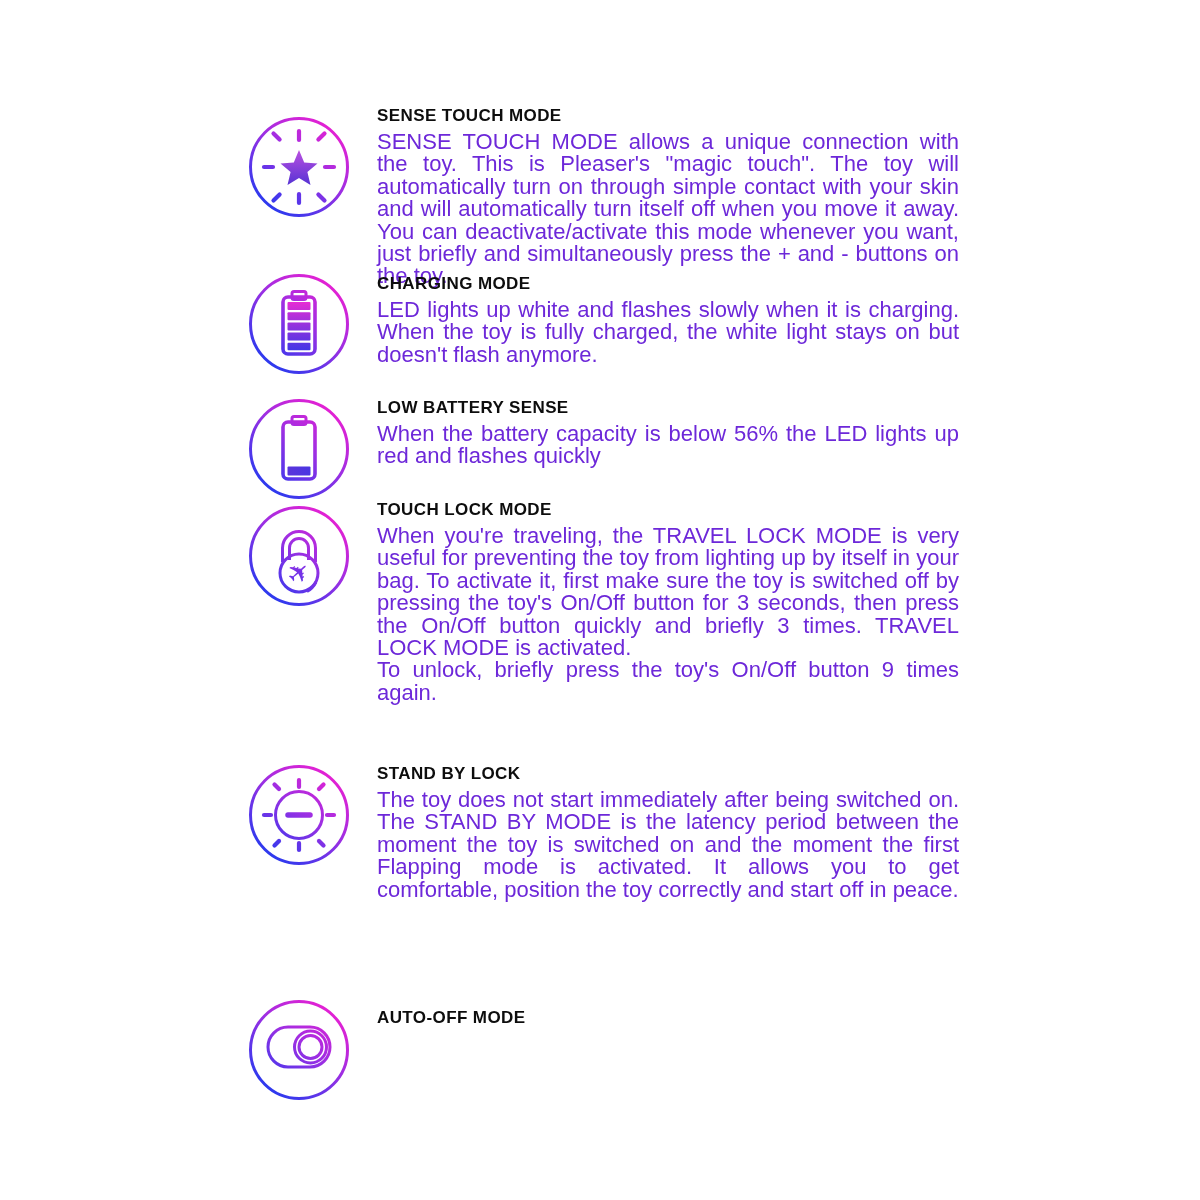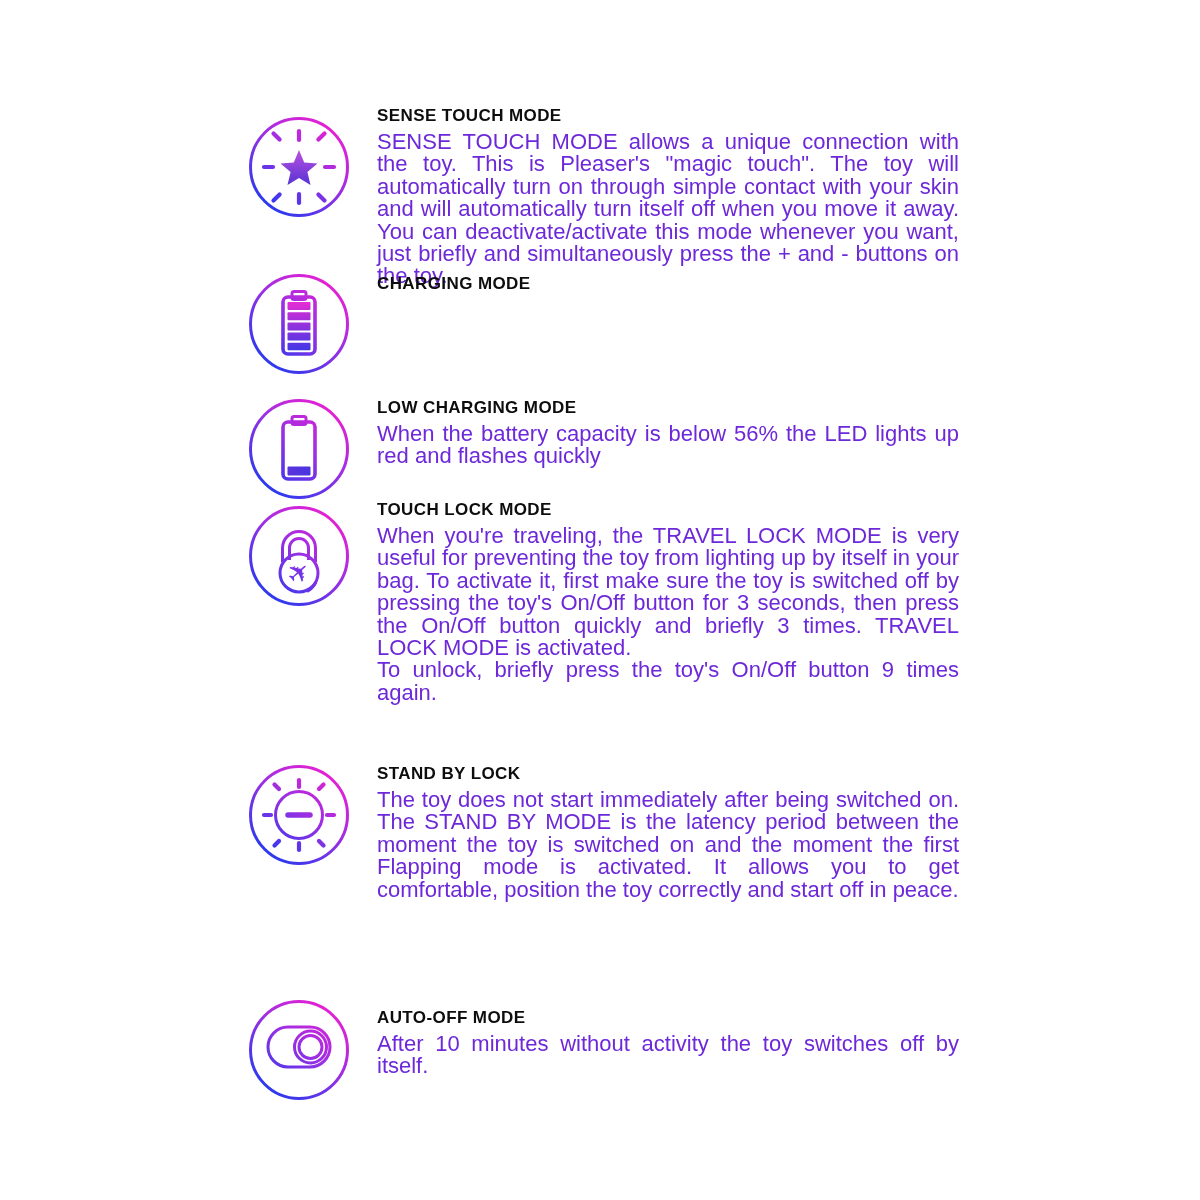--- a/index.html
+++ b/index.html
@@ -123,20 +123,21 @@
           <rect x="40.5" y="30" width="23" height="8" rx="1"></rect>
           <rect x="40.5" y="40.2" width="23" height="8" rx="1"></rect>
           <rect x="40.5" y="50.4" width="23" height="8" rx="1"></rect>
           <rect x="40.5" y="60.6" width="23" height="8" rx="1"></rect>
           <rect x="40.5" y="70.8" width="23" height="7.5" rx="1"></rect>
         </g>
       </svg>
     </div>
     <div class="text-col">
       <h2 class="mode-title">CHARGING MODE</h2>
+      <p class="mode-text">LED lights up white and flashes slowly when it is charging. When the toy is fully charged, the white light stays on but doesn't flash anymore.</p>
     </div>
   </section>
 
   <section class="section s3">
     <div class="icon-wrap">
       <svg width="104" height="104" viewBox="0 0 104 104">
         <defs>
           <linearGradient id="g3" gradientUnits="userSpaceOnUse" x1="86" y1="6" x2="16" y2="98">
             <stop offset="0" stop-color="#ee1fd1"></stop>
               <stop offset="0.45" stop-color="#9c2fe3"></stop>
@@ -147,21 +148,21 @@
               <stop offset="1" stop-color="#4a35e2"></stop>
           </linearGradient>
         </defs>
         <circle cx="52" cy="52" r="48.5" fill="none" stroke="url(#g3)" stroke-width="3"></circle>
         <rect x="45" y="19.5" width="14" height="8" rx="2" fill="none" stroke="url(#g3)" stroke-width="3"></rect>
         <rect x="36" y="25" width="32" height="57" rx="5" fill="none" stroke="url(#g3)" stroke-width="3.6"></rect>
         <rect x="40.5" y="69.5" width="23" height="9" rx="1" fill="url(#g3b)"></rect>
       </svg>
     </div>
     <div class="text-col">
-      <h2 class="mode-title">LOW CHARGING MODE</h2>
+      <h2 class="mode-title">LOW BATTERY SENSE</h2>
       <p class="mode-text">When the battery capacity is below 56% the LED lights up red and flashes quickly</p>
     </div>
   </section>
 
   <section class="section s4">
     <div class="icon-wrap">
       <svg width="104" height="104" viewBox="0 0 104 104">
         <defs>
           <linearGradient id="g4" gradientUnits="userSpaceOnUse" x1="86" y1="6" x2="16" y2="98">
             <stop offset="0" stop-color="#ee1fd1"></stop>
@@ -226,17 +227,16 @@
           </linearGradient>
         </defs>
         <circle cx="52" cy="52" r="48.5" fill="none" stroke="url(#g6)" stroke-width="3"></circle>
         <rect x="21" y="29" width="62" height="40" rx="20" fill="none" stroke="url(#g6)" stroke-width="3"></rect>
         <circle cx="63.5" cy="49" r="16" fill="none" stroke="url(#g6)" stroke-width="3"></circle>
         <circle cx="63.5" cy="49" r="11.5" fill="none" stroke="url(#g6)" stroke-width="3"></circle>
       </svg>
     </div>
     <div class="text-col">
       <h2 class="mode-title">AUTO-OFF MODE</h2>
-      <p class="mode-text">After 10 minutes without activity the toy switches off by itself.</p>
     </div>
   </section>
 
 </div>
 
 </body></html>

